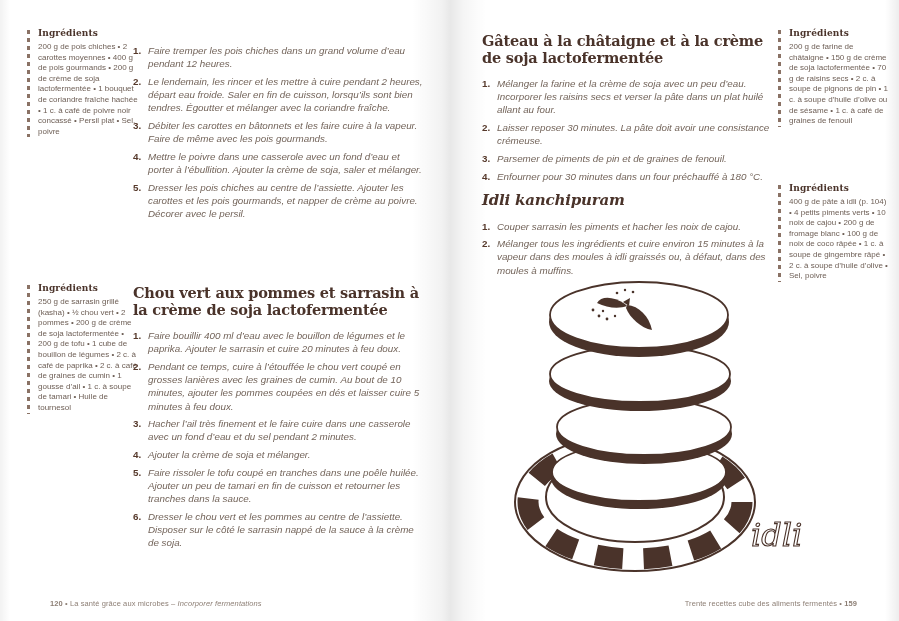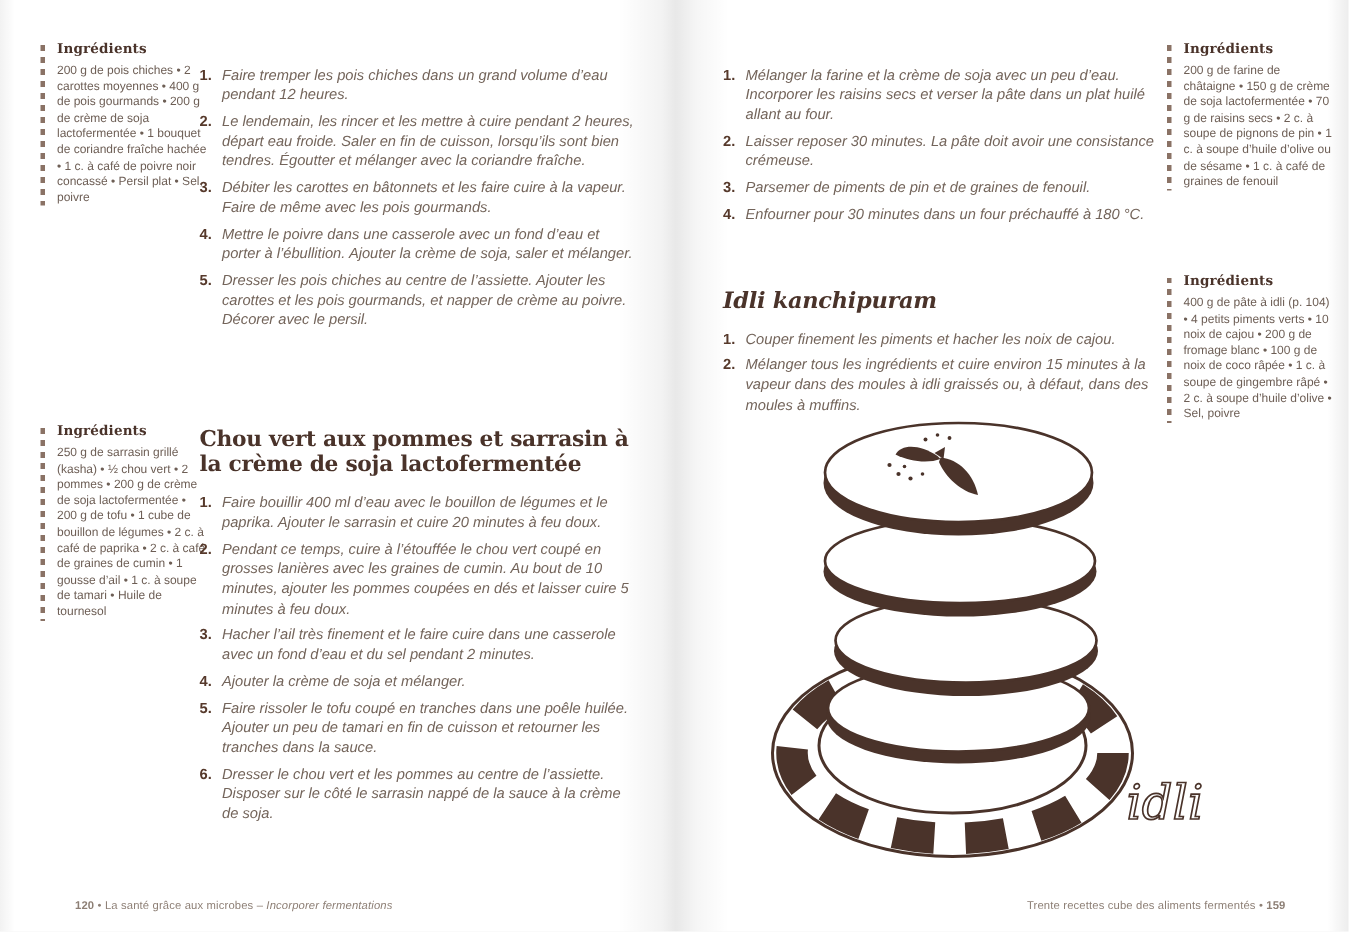--- a/index.html
+++ b/index.html
@@ -127,20 +127,21 @@
           </li>
       </ol>
     </div>
 
     <div class="footer footer-left"><span class="pg">120</span><span> • </span><span>La santé grâce aux microbes – </span><span class="it">Incorporer fermentations</span></div>
   </div>
 
   <div class="page page-right">
 
     <div class="recipe" style="left:33px;top:33px;">
+      <h2>Gâteau à la châtaigne et à la crème de soja lactofermentée</h2>
       <ol class="steps">
         <li>
             <span class="num">1.</span>
             <span class="txt">Mélanger la farine et la crème de soja avec un peu d’eau. Incorporer les raisins secs et verser la pâte dans un plat huilé allant au four.</span>
           </li>
         <li>
             <span class="num">2.</span>
             <span class="txt">Laisser reposer 30 minutes. La pâte doit avoir une consistance crémeuse.</span>
           </li>
         <li>
@@ -152,21 +153,21 @@
             <span class="txt">Enfourner pour 30 minutes dans un four préchauffé à 180 °C.</span>
           </li>
       </ol>
     </div>
 
     <div class="recipe" style="left:33px;top:192px;">
       <h2 class="italic">Idli kanchipuram</h2>
       <ol class="steps">
         <li>
             <span class="num">1.</span>
-            <span class="txt">Couper finement les piments et hacher les noix de cajou.</span>
+            <span class="txt">Couper sarrasin les piments et hacher les noix de cajou.</span>
           </li>
         <li>
             <span class="num">2.</span>
             <span class="txt">Mélanger tous les ingrédients et cuire environ 15 minutes à la vapeur dans des moules à idli graissés ou, à défaut, dans des moules à muffins.</span>
           </li>
       </ol>
     </div>
 
     <div class="ing-block" style="left:329px;top:28px;">
       <div class="orn"></div>

